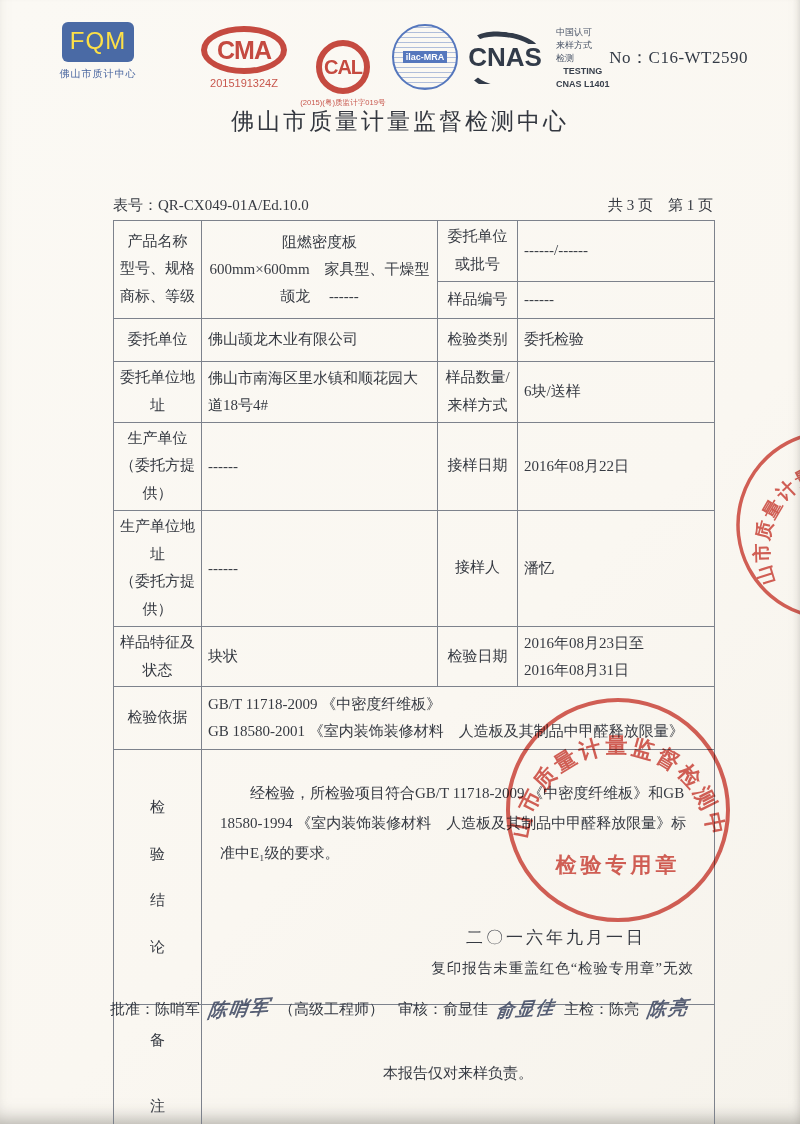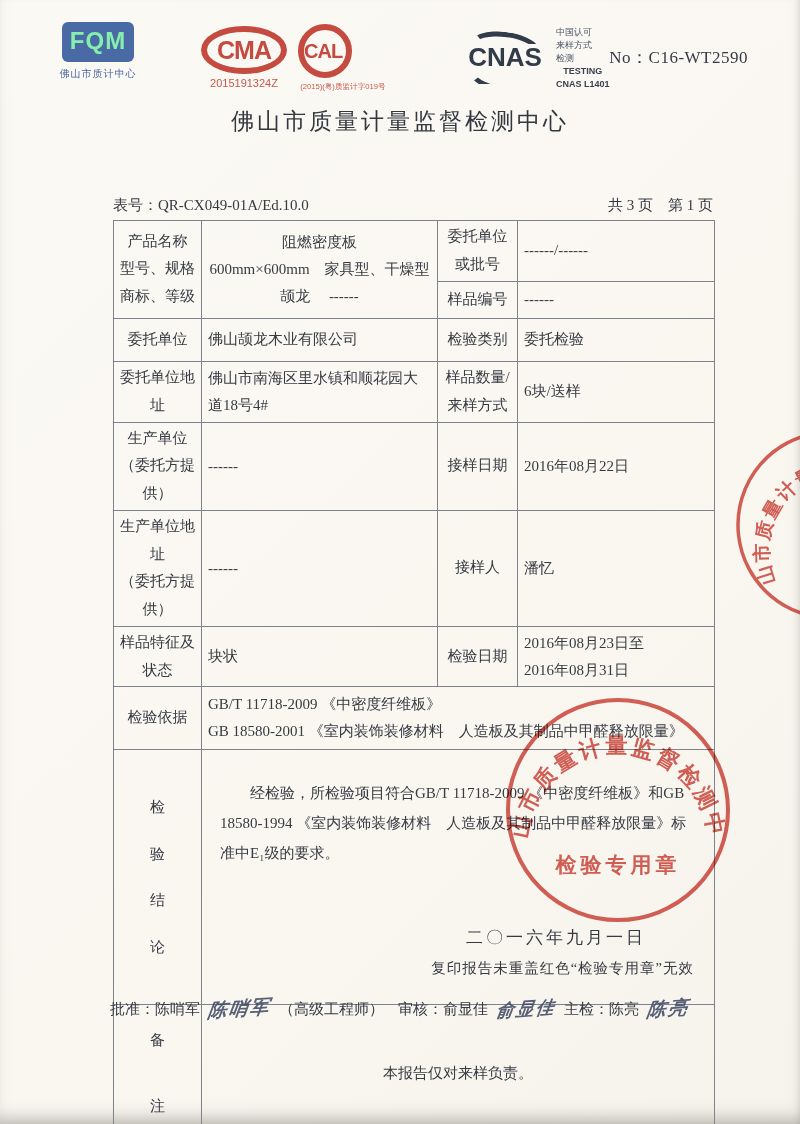--- a/index.html
+++ b/index.html
@@ -6,27 +6,27 @@
   .page{
     position:relative;width:800px;height:1124px;overflow:hidden;
     background:linear-gradient(135deg,#fbf9f4 0%,#faf7f1 60%,#f6f3ec 100%);
     font-family:"Liberation Serif","DejaVu Serif",serif;
     color:#3a3d44;
     box-shadow:inset 0 -14px 18px -10px rgba(120,118,112,.55), inset -6px 0 10px -8px rgba(120,118,112,.4);
   }
   
   .header{position:absolute;top:0;left:0;width:100%;height:110px;}
   .fqm{position:absolute;left:46px;top:22px;width:104px;text-align:center;}
-  .fqm-box{display:inline-block;background:#4a6aa5;color:#86efac;font-family:"Liberation Sans","DejaVu Sans",sans-serif;
-    font-weight:bold;font-size:24px;padding:5px 8px 7px;border-radius:6px;letter-spacing:1px;}
+  .fqm-box{display:inline-block;background:#4a6aa5;color:#fde047;font-family:"Liberation Sans","DejaVu Sans",sans-serif;
+    font-weight:normal;font-size:24px;padding:5px 8px 7px;border-radius:6px;letter-spacing:1px;}
   .fqm-cap{margin-top:5px;color:#46639e;font-size:10px;letter-spacing:1px;font-family:"Liberation Sans",sans-serif;}
   .cma{position:absolute;left:196px;top:26px;width:96px;text-align:center;}
   .cma-oval{display:inline-block;border:6px solid #c54a40;border-radius:50%;width:74px;height:36px;line-height:36px;
     color:#c54a40;font-family:"Liberation Sans",sans-serif;font-weight:bold;font-size:25px;letter-spacing:-1px;}
-  .cal{position:absolute;left:298px;top:24px;width:90px;text-align:left;}
+  .cal{position:absolute;left:298px;top:40px;width:90px;text-align:center;}
   .cal-circle{display:inline-block;border:6px solid #c54a40;border-radius:50%;width:42px;height:42px;line-height:42px;
     color:#c54a40;font-family:"Liberation Sans",sans-serif;font-weight:bold;font-size:20px;letter-spacing:-1px;}
   .mark-cap{margin-top:3px;color:#c8574d;font-size:11px;font-family:"Liberation Sans",sans-serif;}
   .mark-cap.tiny{font-size:8px;transform:scale(.95);}
   .ilac{position:absolute;left:392px;top:24px;width:62px;height:62px;border-radius:50%;
     border:2px solid #5577bd;
     background:repeating-linear-gradient(0deg,rgba(85,119,189,.45) 0 1.5px,rgba(255,255,255,0) 1.5px 5px);
     display:flex;align-items:center;justify-content:center;}
   .ilac-band{background:#5577bd;color:#fff;font-family:"Liberation Sans",sans-serif;font-weight:bold;
     font-size:9px;padding:1px 3px;letter-spacing:0;}
@@ -84,20 +84,23 @@
     <div class="cma">
       <div class="cma-oval"><span>CMA</span></div>
       <div class="mark-cap">2015191324Z</div>
     </div>
 
     <div class="cal">
       <div class="cal-circle"><span>CAL</span></div>
       <div class="mark-cap tiny">(2015)(粤)质监计字019号</div>
     </div>
 
+    <div class="ilac">
+      <span class="ilac-band">ilac-MRA</span>
+    </div>
 
     <div class="cnas-mark">
       <div class="cnas-arc top">
           <div></div>
         </div>
       <span class="cnas-word">CNAS</span>
       <div class="cnas-arc bot">
           <div></div>
         </div>
     </div>

